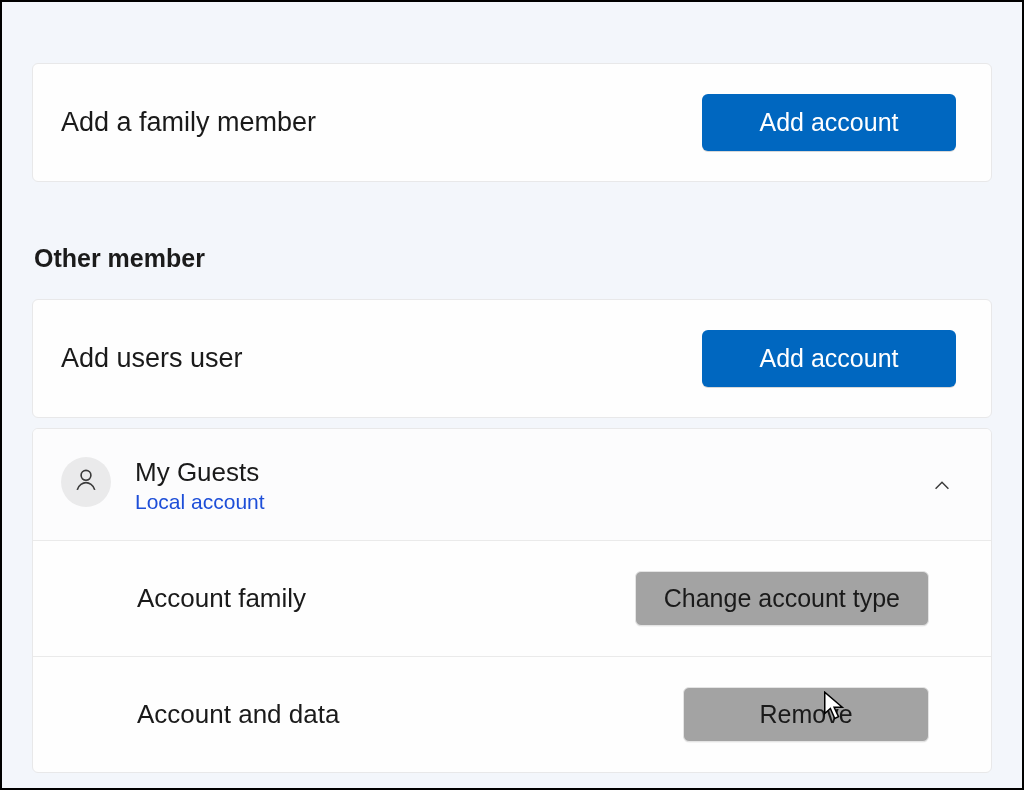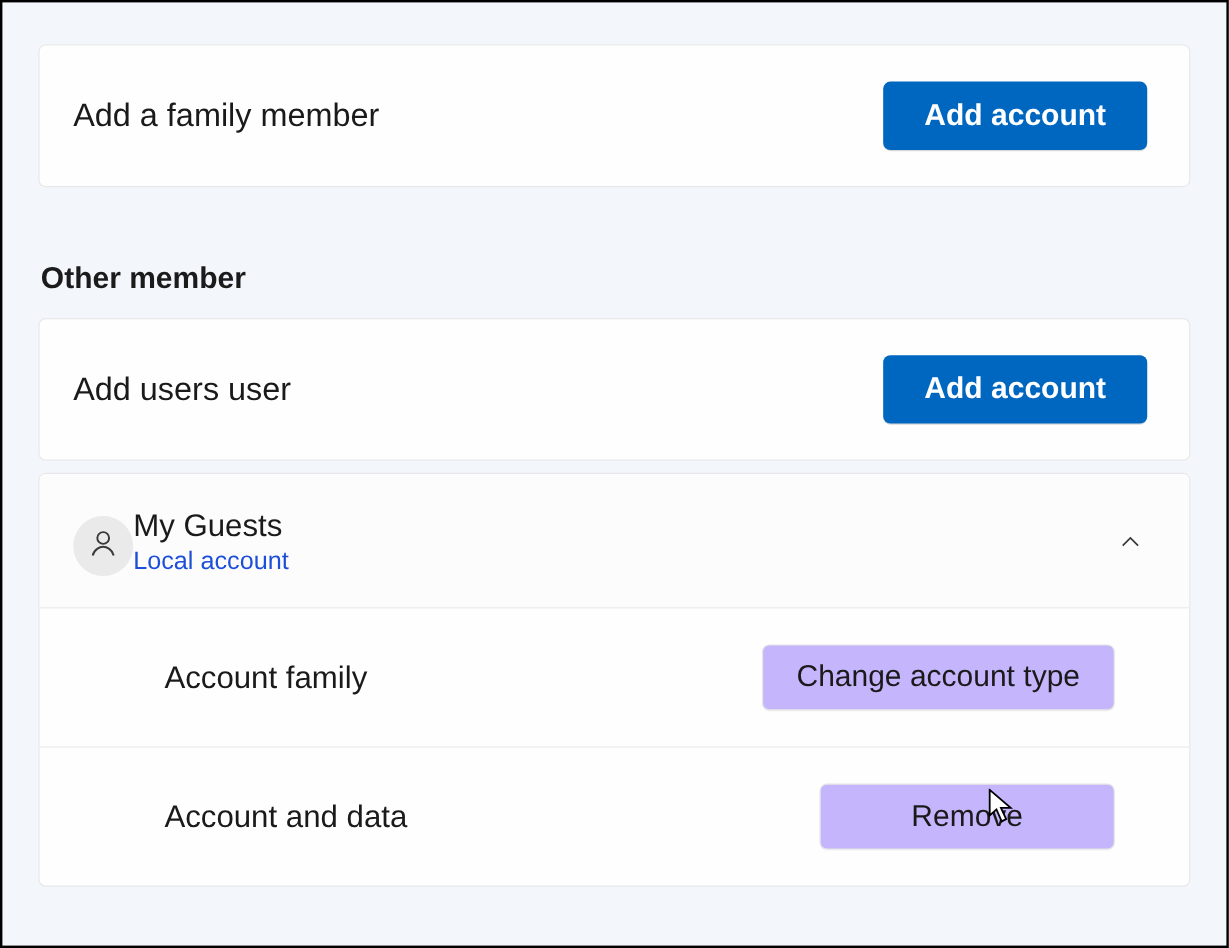--- a/index.html
+++ b/index.html
@@ -14,41 +14,42 @@
       height: 790px;
       border: 2px solid #000;
       padding: 35px 30px 20px 30px;
       color: #1a1a1a;
       overflow: hidden;
     }
     .card {
       background: #fefefe;
       border: 1px solid #e8e8e9;
       border-radius: 6px;
+      margin-top: 26px;
     }
     .row {
       display: flex;
       align-items: center;
       justify-content: space-between;
       padding: 30px 35px 30px 28px;
     }
     .row-label {
       font-size: 27px;
       font-weight: 400;
       color: #1a1a1a;
     }
     .primary-btn {
       background: #0067c0;
       color: #fff;
       border: none;
       border-radius: 6px;
       font-size: 25px;
-      font-weight: 700;
+      font-weight: 400;
       padding: 14px 0;
-      width: 220px;
+      width: 254px;
       text-align: center;
       cursor: pointer;
       box-shadow: 0 1px 0 rgba(0,0,0,0.15);
     }
     .section-title {
       font-size: 25px;
       font-weight: 600;
       margin: 62px 0 18px 2px;
       color: #1b1b1b;
     }
@@ -62,21 +63,22 @@
     .user-header {
       display: flex;
       align-items: center;
       justify-content: space-between;
       padding: 28px 38px 26px 28px;
       background: #fcfcfd;
       cursor: pointer;
     }
     .user-left {
       display: flex;
-      align-items: flex-end;
+      align-items: flex-start;
+      gap: 24px;
     }
     .avatar {
       width: 50px;
       height: 50px;
       border-radius: 50%;
       background: #eaeaeb;
       display: flex;
       align-items: center;
       justify-content: center;
     }
@@ -102,21 +104,21 @@
       align-items: center;
       justify-content: space-between;
       padding: 30px 62px 30px 104px;
       border-top: 1px solid #eaeaea;
     }
     .sub-row-label {
       font-size: 26px;
       font-weight: 400;
     }
     .secondary-btn {
-      background: #c4b5fd;
+      background: #a3a3a3;
       border: 1px solid #e4e4e4;
       border-radius: 6px;
       font-size: 25px;
       padding: 12px 28px;
       cursor: pointer;
       color: #1a1a1a;
       box-shadow: 0 1px 0 rgba(0,0,0,0.04);
     }
     .remove-row {
       position: relative;

